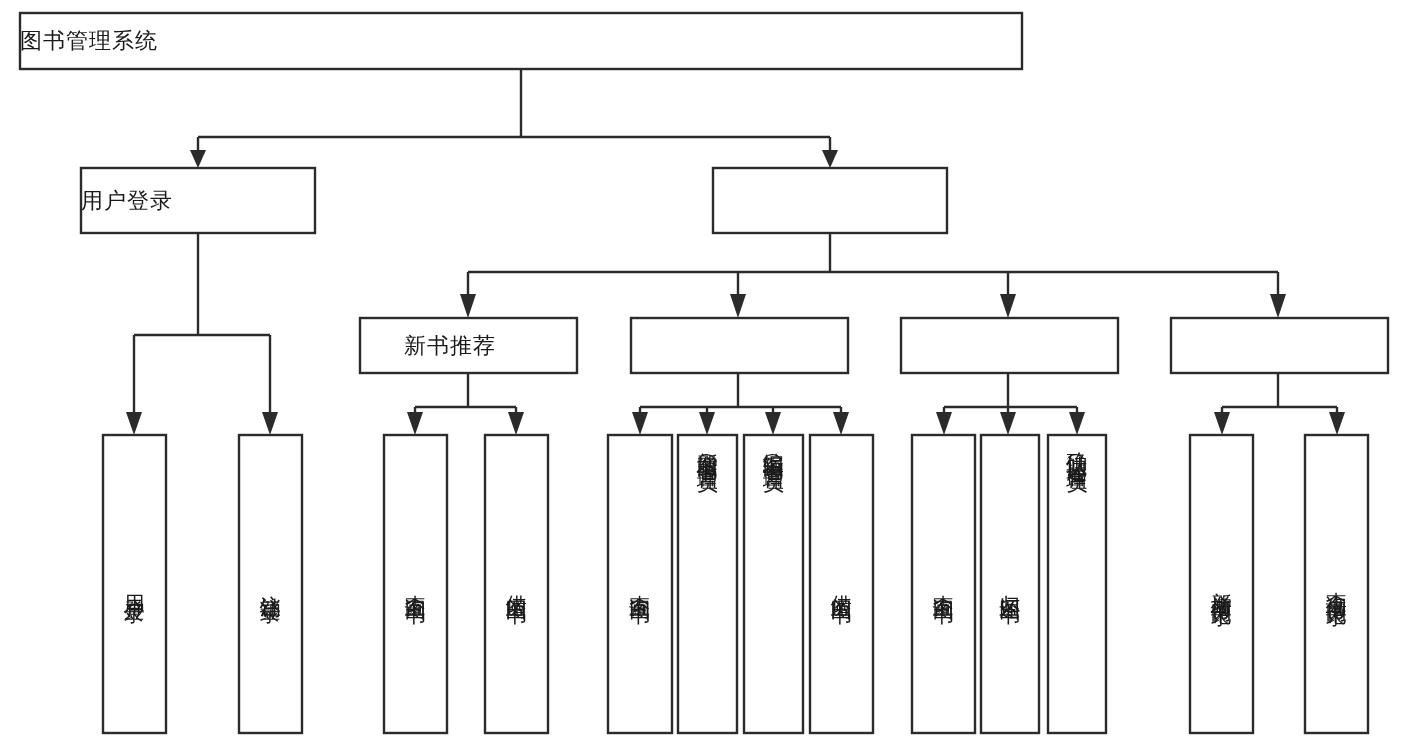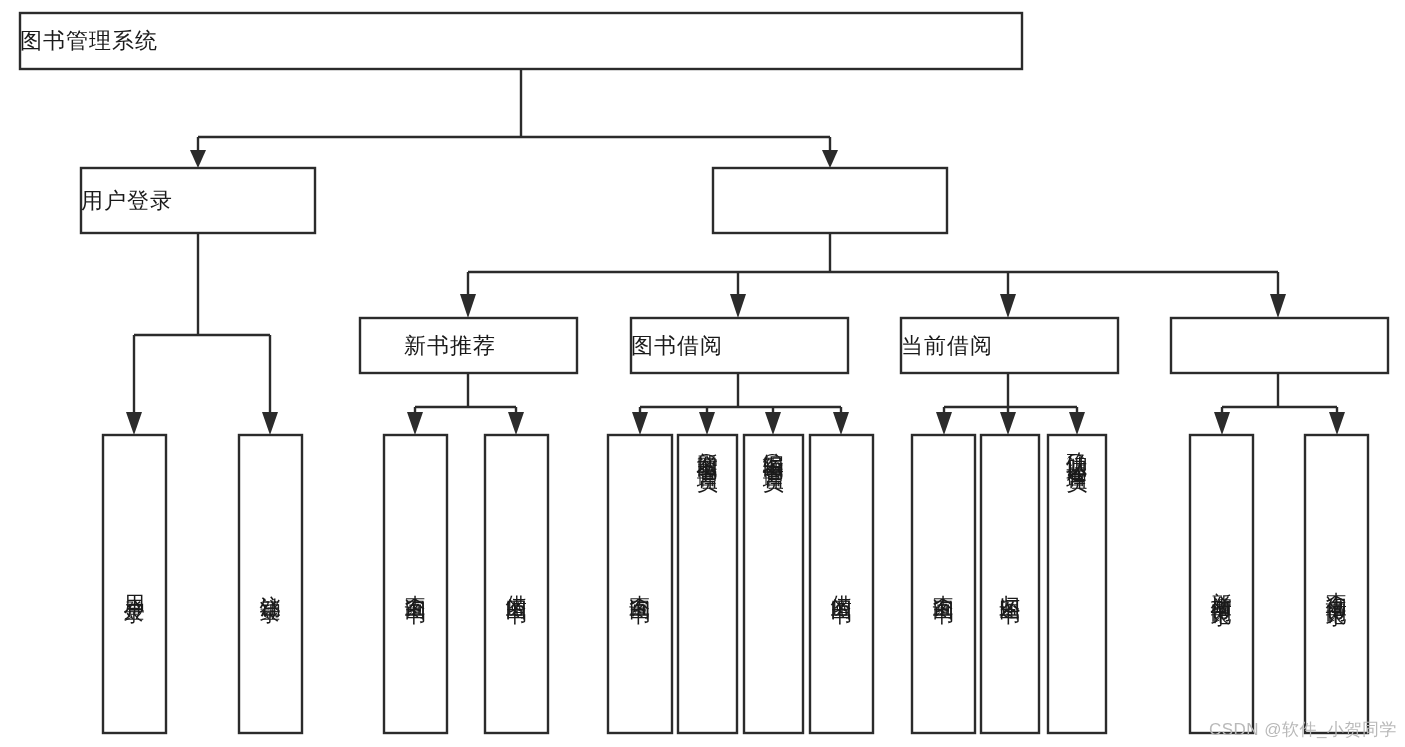--- a/index.html
+++ b/index.html
@@ -193,27 +193,21 @@
 
   <div class="horiz-text-wrap" style="left:81px;  top:168px; width:234px; height:65px;">
     <span class="horiz-text">用户登录</span>
   </div>
 
 
   <div class="horiz-text-wrap" style="left:360px; top:318px; width:217px; height:55px;margin-left:44px;">
     <span class="horiz-text">新书推荐</span>
   </div>
 
-  <div class="horiz-text-wrap" style="left:631px; top:318px; width:217px; height:55px;">
-    <span class="horiz-text">图书借阅</span>
-  </div>
-
-  <div class="horiz-text-wrap" style="left:901px; top:318px; width:217px; height:55px;">
-    <span class="horiz-text">当前借阅</span>
-  </div>
+
 
 
   <div class="vert-text-wrap" style="left:103px; top:435px; width:63px; height:298px;">
     <span class="vert-text">用户登录</span>
   </div>
 
   <div class="vert-text-wrap" style="left:239px; top:435px; width:63px; height:298px;">
     <span class="vert-text">注销登录</span>
   </div>
 
@@ -254,15 +248,14 @@
   </div>
 
   <div class="vert-text-wrap" style="left:1190px; top:435px; width:63px; height:298px;">
     <span class="vert-text">新增借阅记录</span>
   </div>
 
   <div class="vert-text-wrap" style="left:1305px; top:435px; width:63px; height:298px;">
     <span class="vert-text">查询借阅记录</span>
   </div>
 
-  <div class="watermark">CSDN @软件_小贺同学</div>
 
 </div>
 
 </body></html>

